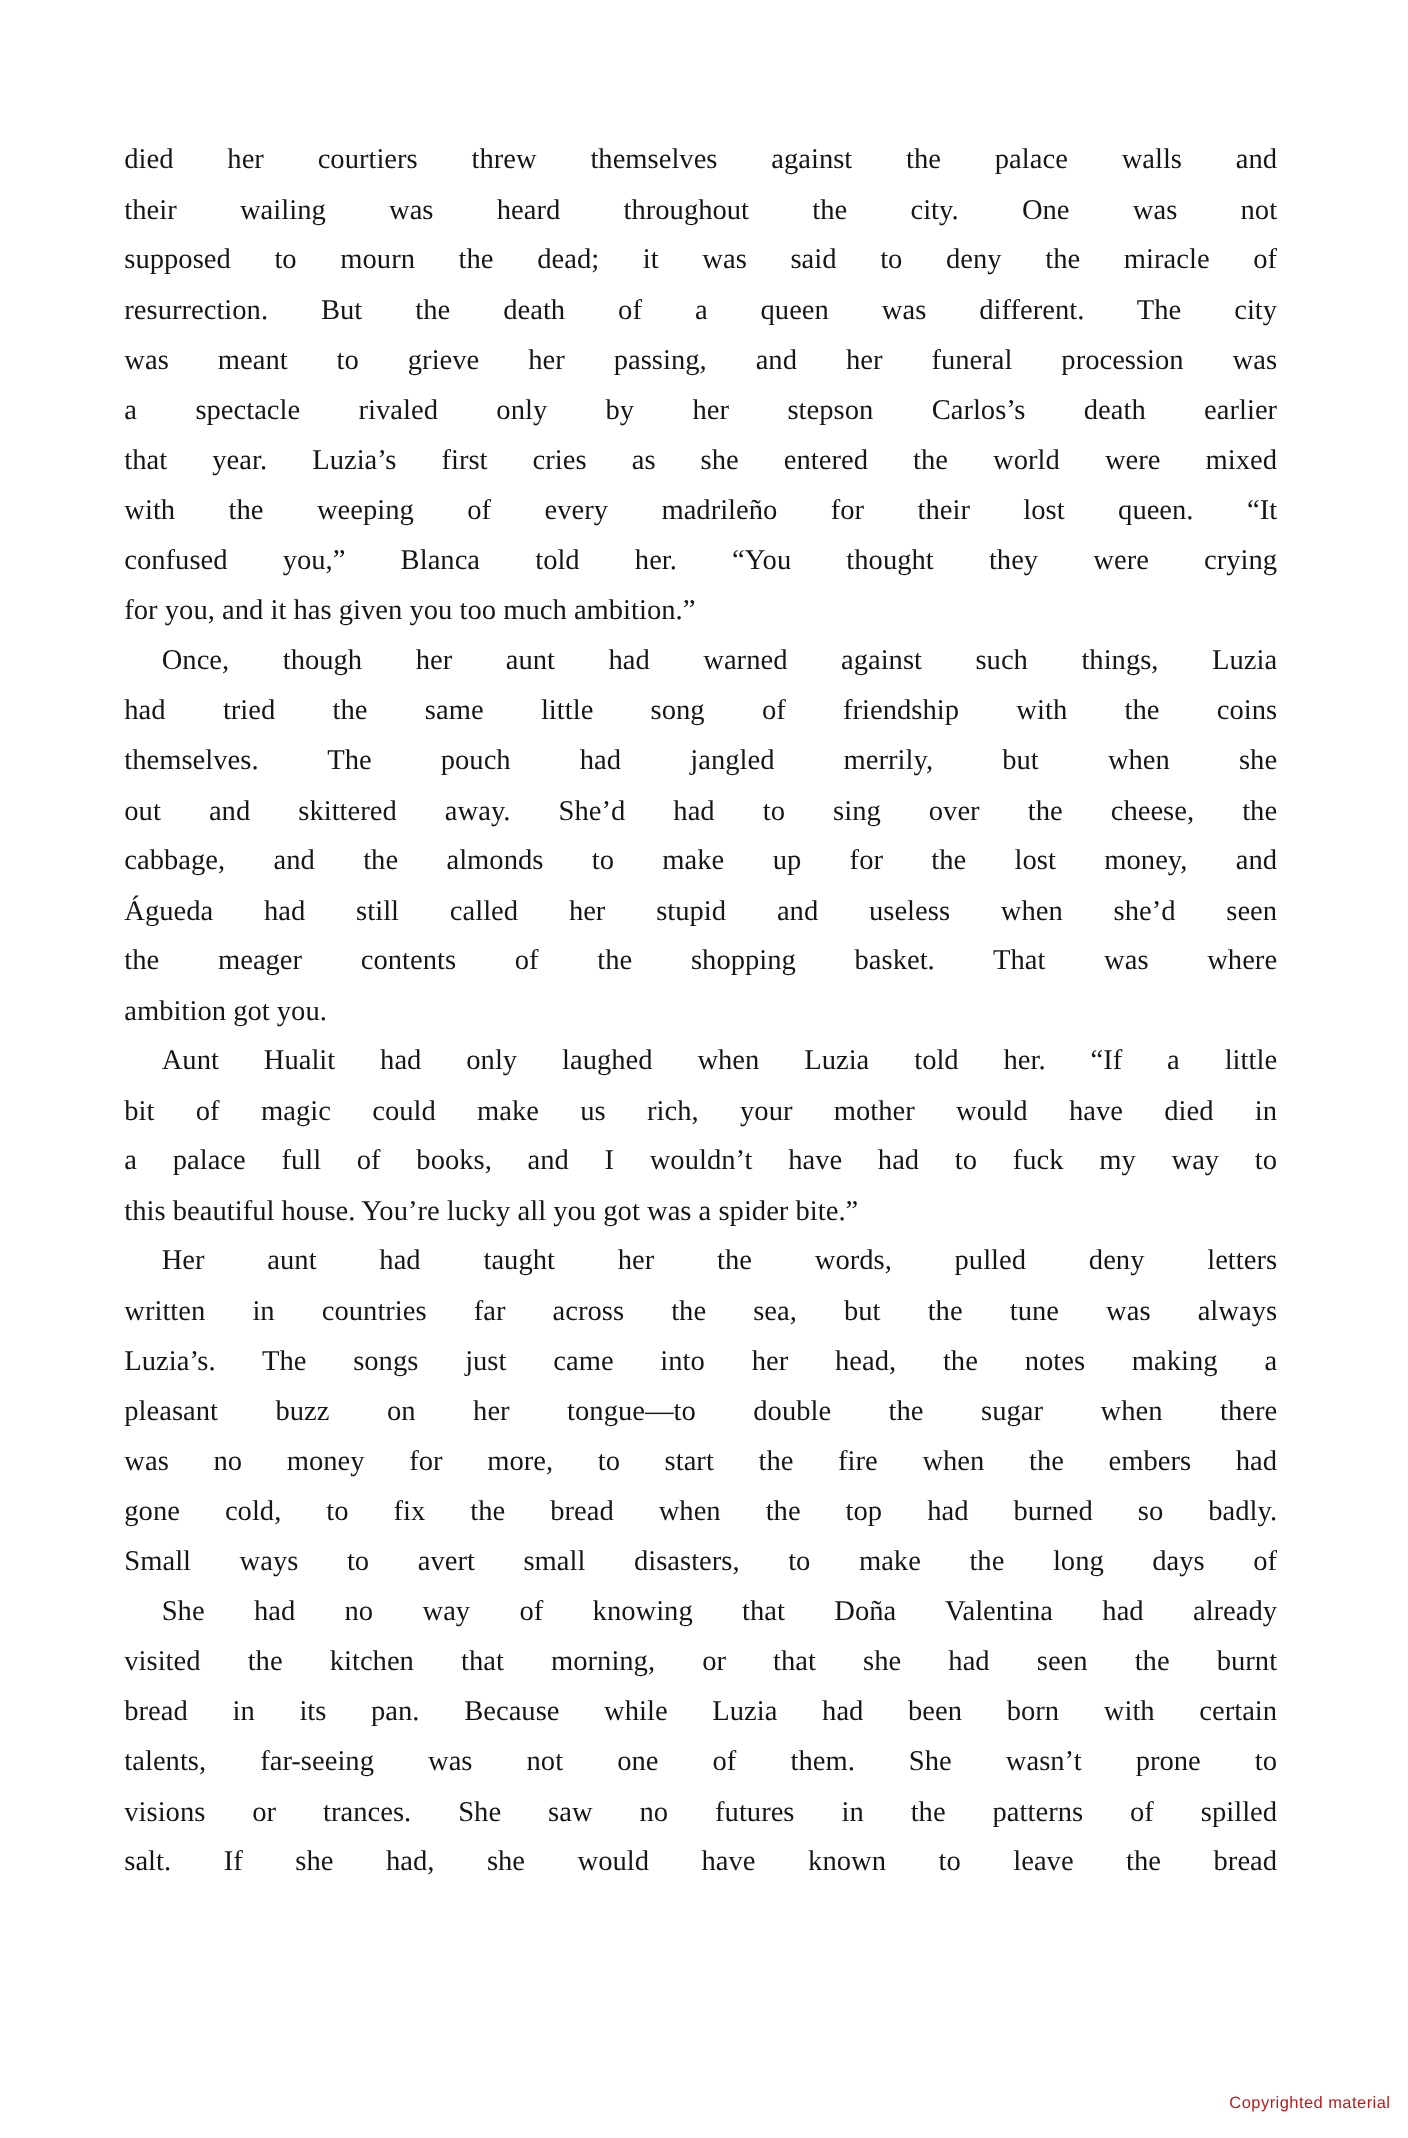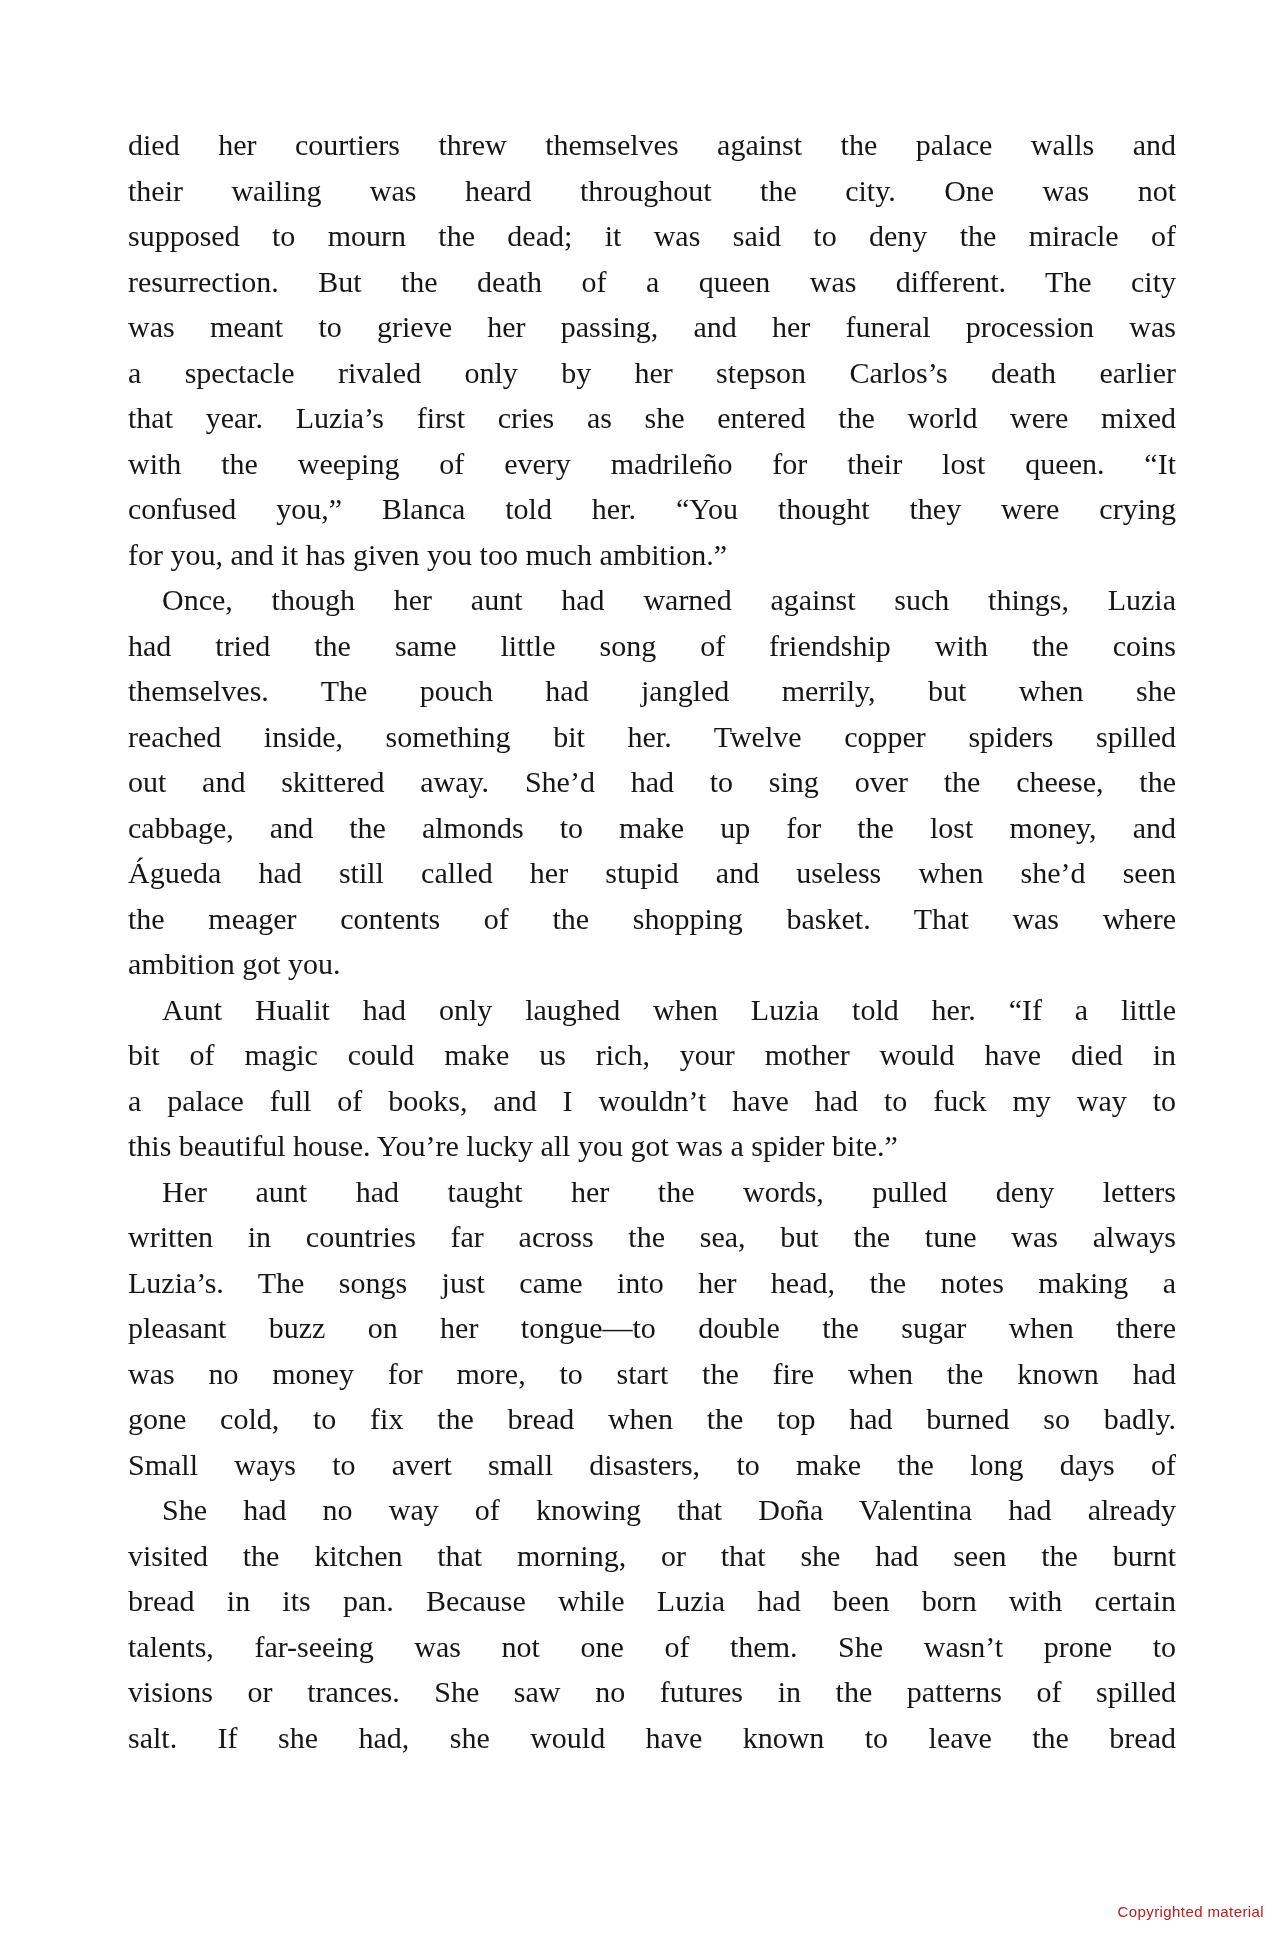--- a/index.html
+++ b/index.html
@@ -10,24 +10,24 @@
   .page {
     position: relative;
     width: 1280px;
     height: 1944px;
     background: #ffffff;
     overflow: hidden;
     font-family: "Liberation Serif", "DejaVu Serif", serif;
   }
   .text-block {
     position: absolute;
-    left: 128px;
+    left: 113px;
     top: 122px;
     width: 1048px;
-    font-size: 30px;
+    font-size: 26px;
     line-height: 45.5px;
     color: #161616;
     text-rendering: optimizeLegibility;
   }
   .para { margin: 0; padding: 0; }
   .line {
     width: 1048px;
     text-justify: inter-word;
   }
   .line.j {
@@ -68,39 +68,38 @@
         <div class="line j">a spectacle rivaled only by her stepson Carlos’s death earlier</div>
         <div class="line j">that year. Luzia’s first cries as she entered the world were mixed</div>
         <div class="line j">with the weeping of every madrileño for their lost queen. “It</div>
         <div class="line j">confused you,” Blanca told her. “You thought they were crying</div>
         <div class="line nj">for you, and it has given you too much ambition.”</div>
       </div>
       <div class="para">
         <div class="line j indent">Once, though her aunt had warned against such things, Luzia</div>
         <div class="line j">had tried the same little song of friendship with the coins</div>
         <div class="line j">themselves. The pouch had jangled merrily, but when she</div>
-        <div class="line j">reached inside, something bit her. Twelve copper spiders spilled</div>
         <div class="line j">out and skittered away. She’d had to sing over the cheese, the</div>
         <div class="line j">cabbage, and the almonds to make up for the lost money, and</div>
         <div class="line j">Águeda had still called her stupid and useless when she’d seen</div>
         <div class="line j">the meager contents of the shopping basket. That was where</div>
         <div class="line nj">ambition got you.</div>
       </div>
       <div class="para">
         <div class="line j indent">Aunt Hualit had only laughed when Luzia told her. “If a little</div>
         <div class="line j">bit of magic could make us rich, your mother would have died in</div>
         <div class="line j">a palace full of books, and I wouldn’t have had to fuck my way to</div>
         <div class="line nj">this beautiful house. You’re lucky all you got was a spider bite.”</div>
       </div>
       <div class="para">
         <div class="line j indent">Her aunt had taught her the words, pulled deny letters</div>
         <div class="line j">written in countries far across the sea, but the tune was always</div>
         <div class="line j">Luzia’s. The songs just came into her head, the notes making a</div>
         <div class="line j">pleasant buzz on her tongue—to double the sugar when there</div>
-        <div class="line j">was no money for more, to start the fire when the known had</div>
+        <div class="line j">was no money for more, to start the fire when the embers had</div>
         <div class="line j">gone cold, to fix the bread when the top had burned so badly.</div>
         <div class="line j">Small ways to avert small disasters, to make the long days of</div>
       </div>
       <div class="para">
         <div class="line j indent">She had no way of knowing that Doña Valentina had already</div>
         <div class="line j">visited the kitchen that morning, or that she had seen the burnt</div>
         <div class="line j">bread in its pan. Because while Luzia had been born with certain</div>
         <div class="line j">talents, far-seeing was not one of them. She wasn’t prone to</div>
         <div class="line j">visions or trances. She saw no futures in the patterns of spilled</div>
         <div class="line j">salt. If she had, she would have known to leave the bread</div>

